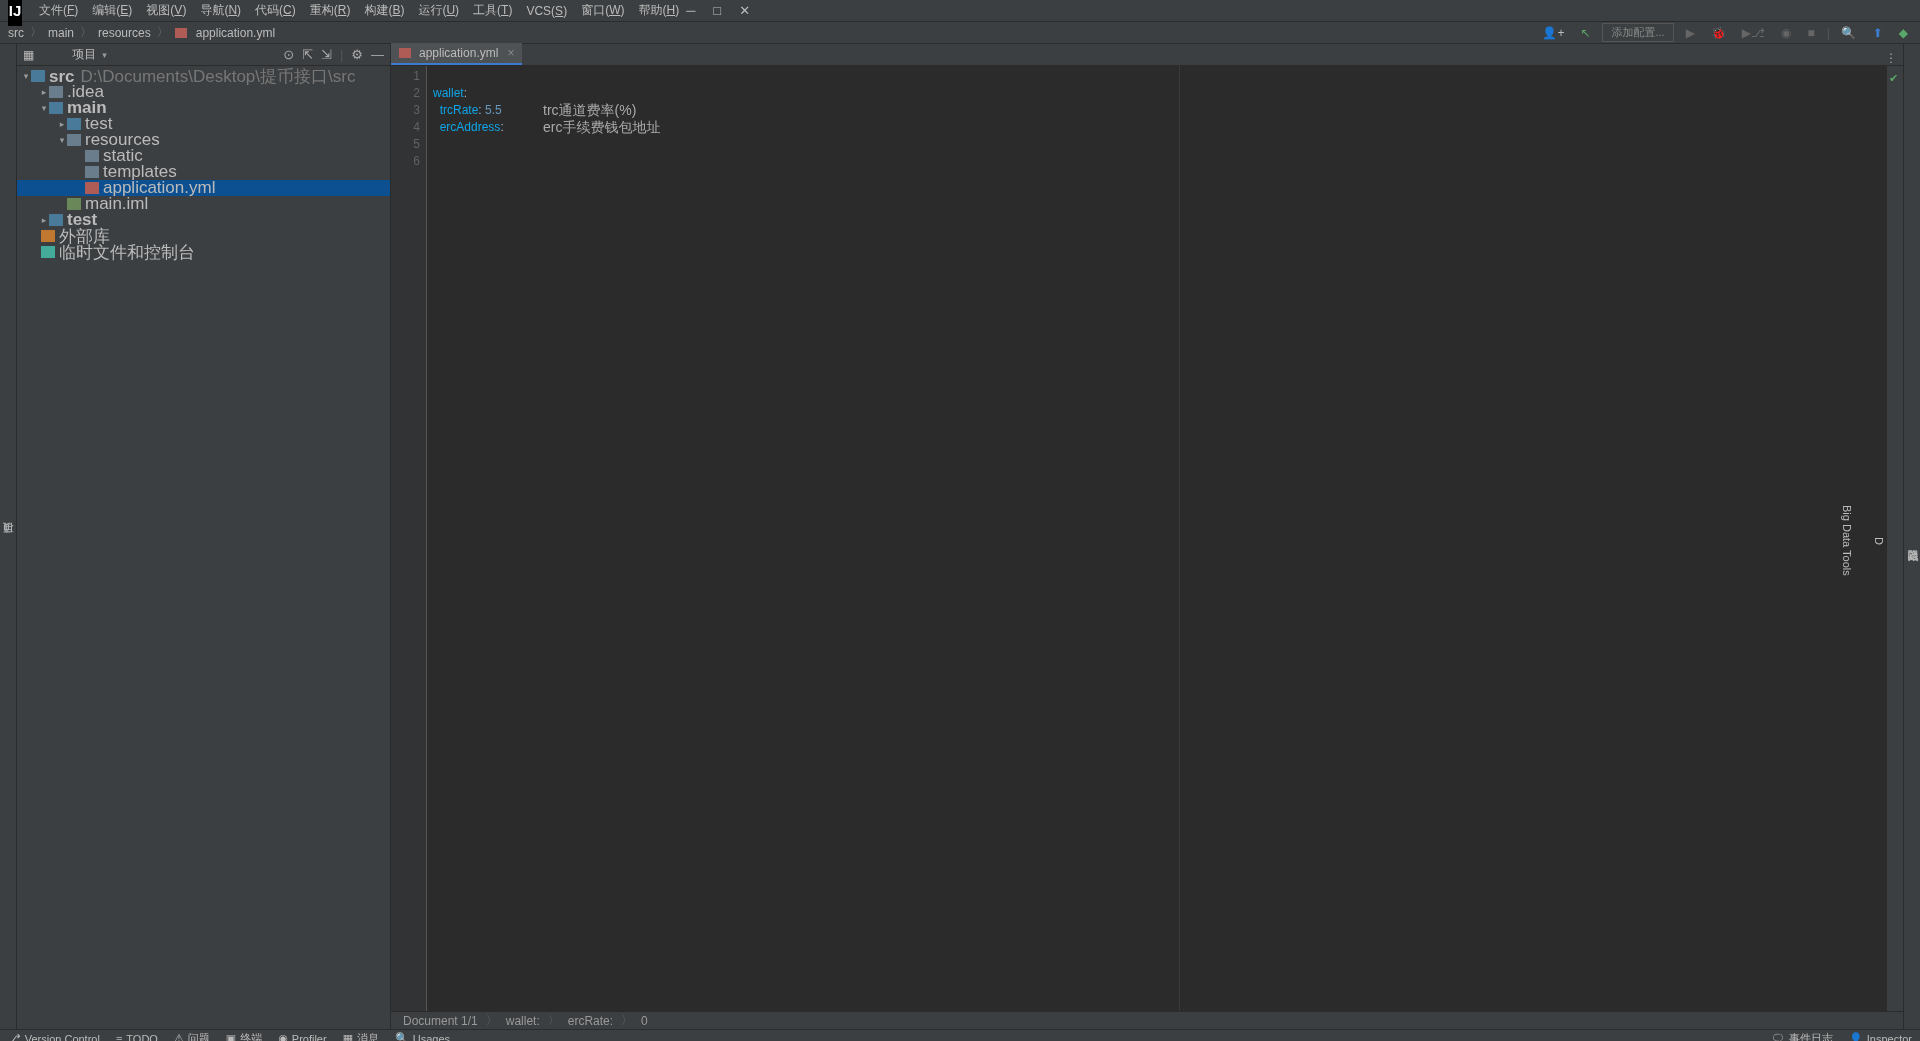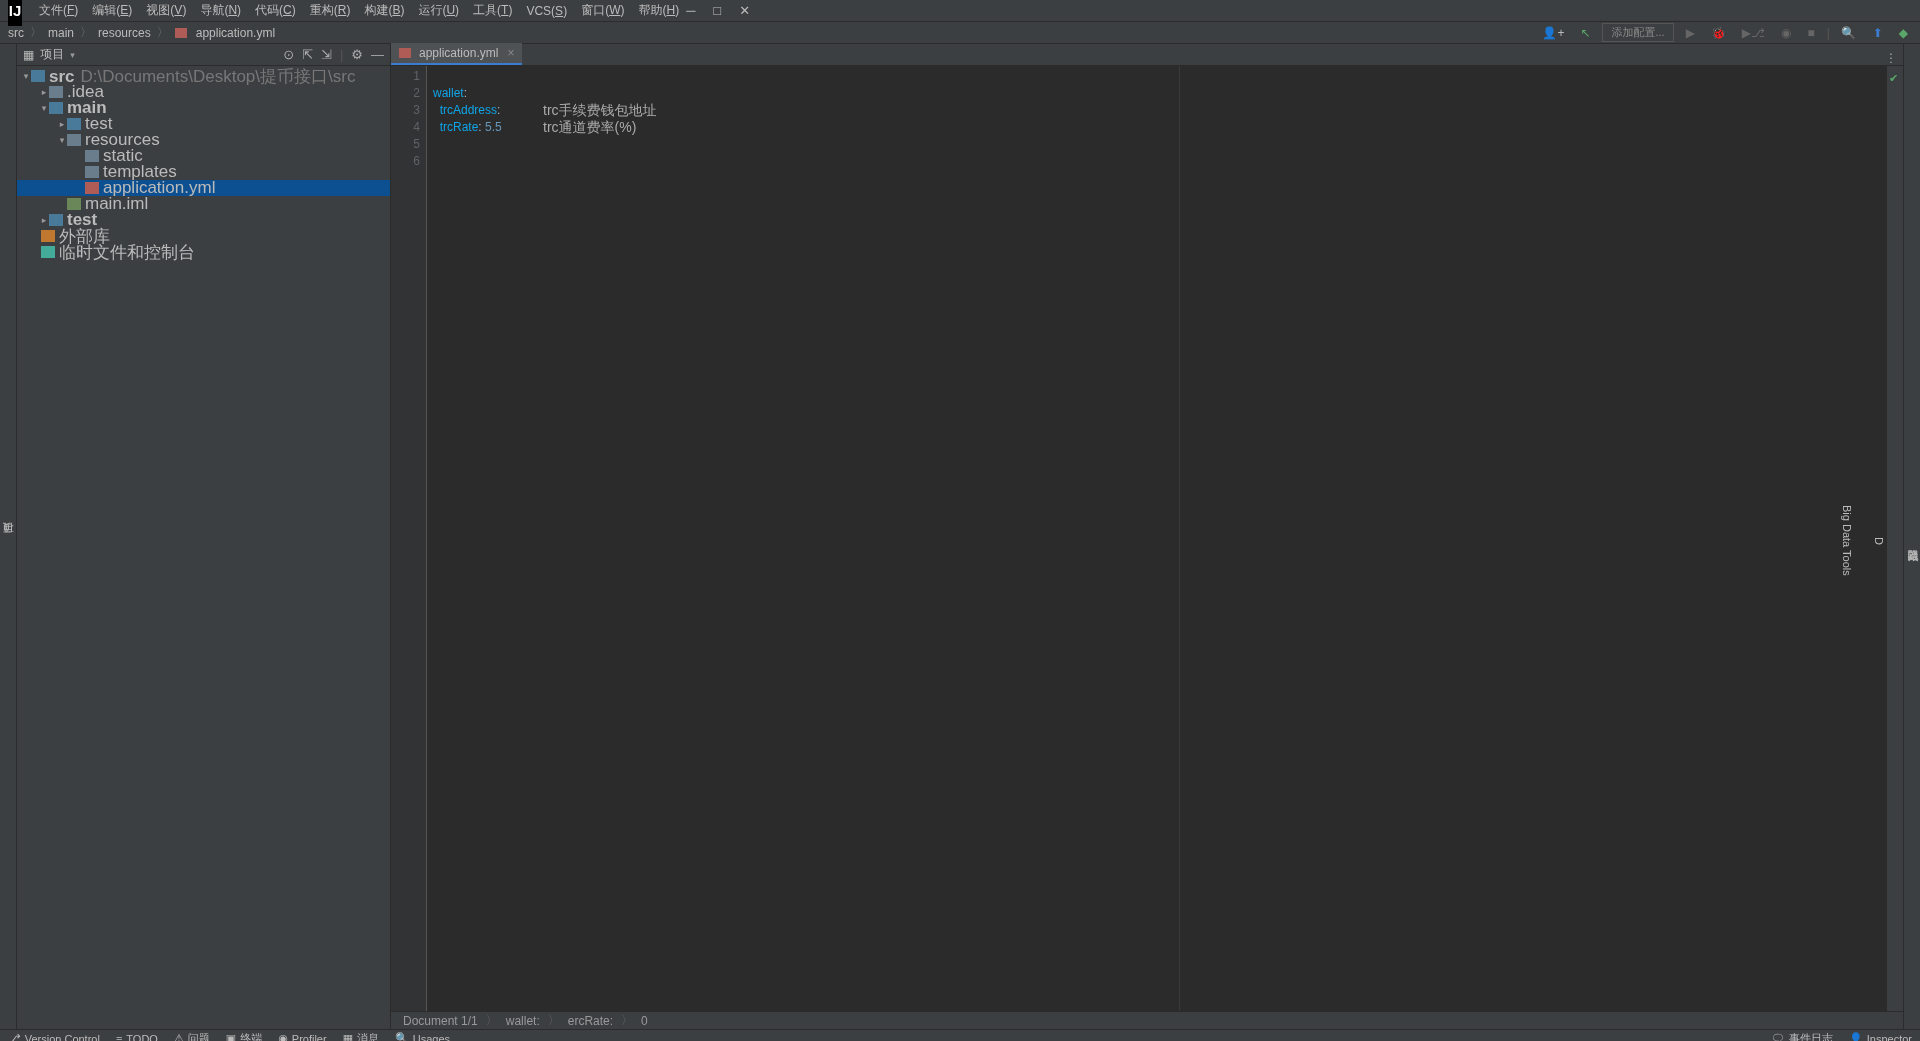--- a/index.html
+++ b/index.html
@@ -27,21 +27,21 @@
 
 .main-area { display: flex; height: 985px; }
 
 
 .left-strip { width: 17px; background: #3c3f41; border-right: 1px solid #2b2b2b; writing-mode: vertical-rl; text-orientation: mixed; display: flex; flex-direction: column; align-items: center; padding-top: 8px; gap: 30px; }
 .left-strip .strip-item { cursor: pointer; font-size: 11px; transform: rotate(180deg); white-space: nowrap; }
 
 
 .project-panel { width: 374px; background: #3c3f41; border-right: 1px solid #2b2b2b; display: flex; flex-direction: column; }
 .project-header { height: 22px; background: #3c3f41; border-bottom: 1px solid #2b2b2b; display: flex; align-items: center; padding: 0 6px; gap: 6px; }
-.project-header .ph-title { font-weight: normal; display: flex; align-items: center; gap: 4px; }
+.project-header .ph-title { font-weight: normal; display: flex; align-items: center; gap: 4px; margin-left: 32px; }
 .project-header .ph-actions { margin-left: auto; display: flex; gap: 8px; }
 .project-header .ph-actions span { cursor: pointer; color: #aaa; font-size: 13px; }
 .project-tree { flex: 1; overflow: auto; padding: 2px 0; }
 .tree-row { height: 16px; display: flex; align-items: center; cursor: pointer; white-space: nowrap; padding-right: 8px; }
 .tree-row.selected { background: #0d5091; }
 .tree-arrow { width: 10px; text-align: center; color: #999; font-size: 9px; }
 .tree-icon { width: 14px; height: 12px; margin-right: 4px; }
 .folder-icon { background: #6a7d8c; }
 .folder-blue { background: #4a7a9a; }
 .file-yml { background: #b05c56; }
@@ -236,22 +236,22 @@
         <div>1</div>
         <div>2</div>
         <div>3</div>
         <div>4</div>
         <div>5</div>
         <div>6</div>
       </div>
       <div class="code">
         <div class="code-line"></div>
         <div class="code-line"><span class="yaml-key">wallet</span><span class="yaml-punc">:</span></div>
-        <div class="code-line">  <span class="yaml-key">trcAddress</span><span class="yaml-punc">:</span><span class="comment-label">trc手续费钱包地址</span></div>
         <div class="code-line">  <span class="yaml-key">trcRate</span><span class="yaml-punc">: </span><span class="yaml-val">5.5</span><span class="comment-label">trc通道费率(%)</span></div>
+        <div class="code-line">  <span class="yaml-key">ercAddress</span><span class="yaml-punc">:</span><span class="comment-label">erc手续费钱包地址</span></div>
         <div class="right-ruler"></div>
       </div>
       <div class="editor-right-strip">
         <span class="check">✔</span>
       </div>
     </div>
     <div class="editor-status">
       <span>Document 1/1</span>
       <span class="es-sep">〉</span>
       <span>wallet:</span>

